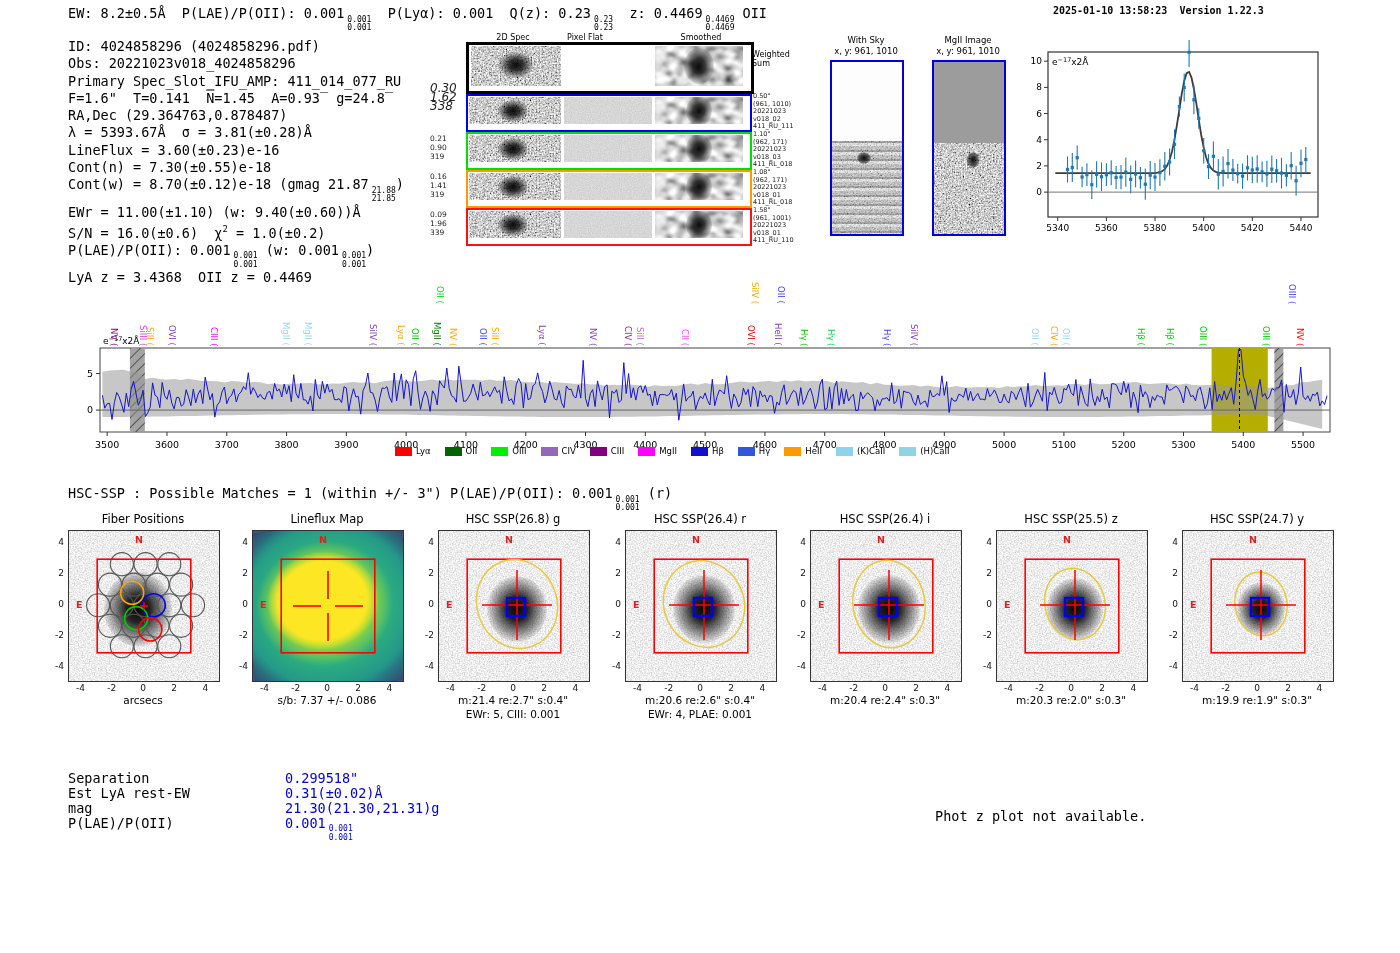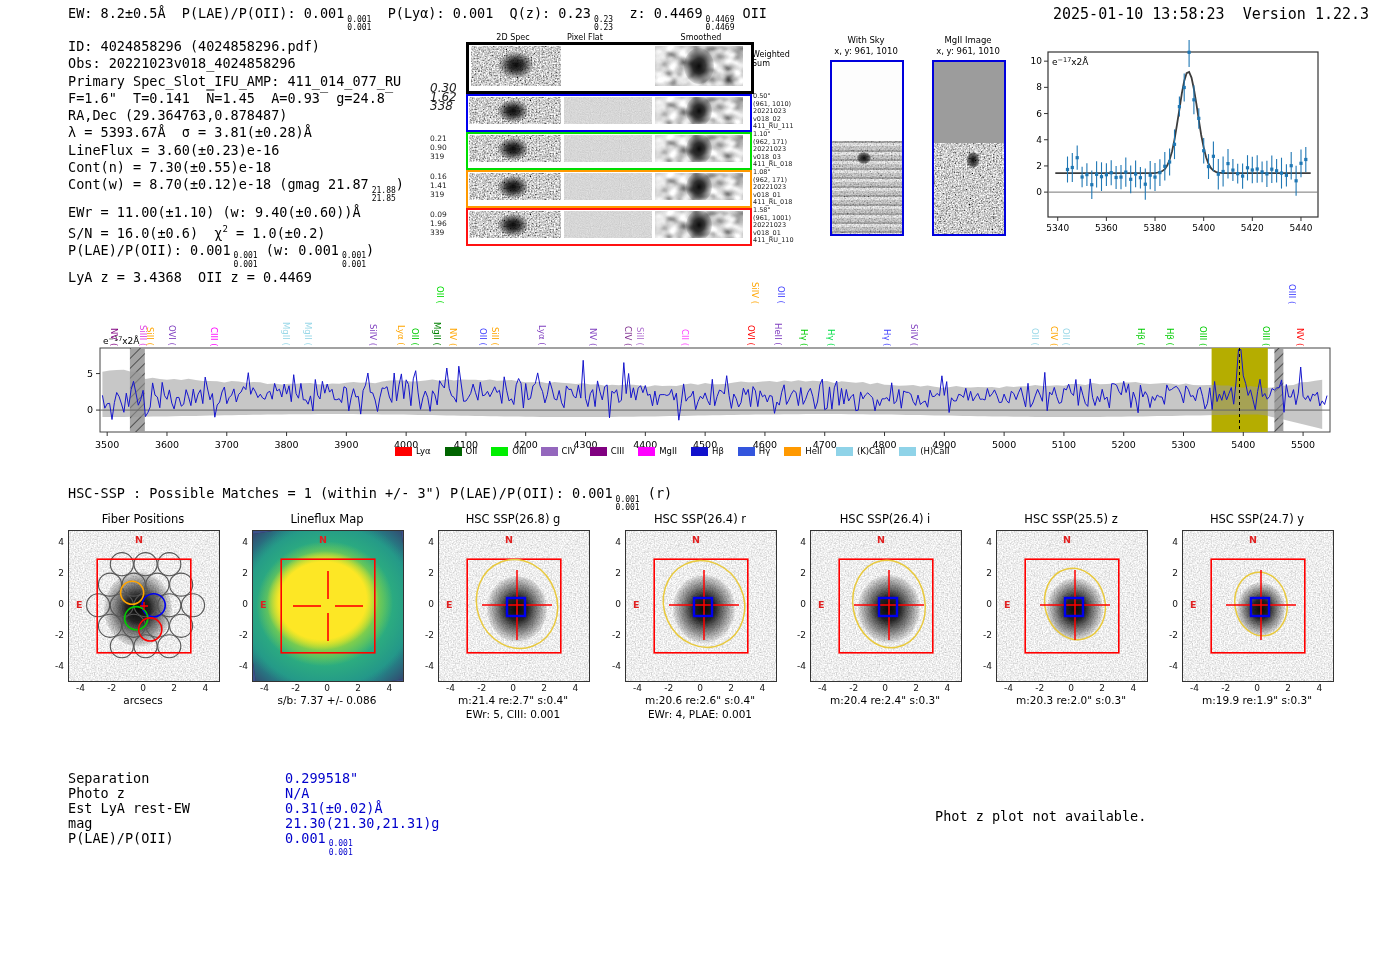--- a/index.html
+++ b/index.html
@@ -5,21 +5,21 @@
   html,body{margin:0;padding:0;background:#fff;}
   #canvas{position:relative;width:1400px;height:953px;background:#fff;overflow:hidden;
           font-family:"DejaVu Sans Mono",monospace;color:#000;}
   .mono{font-family:"DejaVu Sans Mono",monospace;}
   .sans{font-family:"DejaVu Sans",sans-serif;}
   .abs{position:absolute;}
   .frac{display:inline-flex;flex-direction:column;font-size:8px;line-height:1.05;
         vertical-align:-0.45em;margin-left:3px;text-align:left;}
   sup.sml{font-size:9px;}
   #hdr-left{left:68px;top:5px;font-size:13.5px;white-space:pre;}
-  #hdr-right{left:1053px;top:5px;font-size:15px;white-space:pre;}
+  #hdr-right{left:1053px;top:5px;font-size:10px;white-space:pre;font-weight:bold;}
   #info{left:68px;top:38px;font-size:13.5px;line-height:17.3px;white-space:pre;}
   .blueval{color:#0000cc;}
   .ttl8{font-size:8px;font-family:"DejaVu Sans",sans-serif;}
   .cell{position:absolute;overflow:hidden;}
   .noise-svg{position:absolute;left:0;top:0;width:100%;height:100%;}
   .blob{position:absolute;border-radius:50%;}
   .v-label{position:absolute;writing-mode:vertical-rl;text-orientation:mixed;
            font-family:"DejaVu Sans",sans-serif;font-size:8.5px;line-height:1;white-space:pre;}
   .legend-item{display:flex;align-items:center;gap:4px;font-family:"DejaVu Sans",sans-serif;font-size:8.5px;}
   .legend-swatch{width:17px;height:9px;display:inline-block;}
@@ -748,19 +748,18 @@
       <div class="abs tick" style="left: 1160px; top: 94px; width: 18px; text-align: right;">0</div>
       <div class="abs tick" style="left: 1247px; top: 178px; width: 20px; text-align: center;">0</div>
       <div class="abs tick" style="left: 1160px; top: 62.8px; width: 18px; text-align: right;">2</div>
       <div class="abs tick" style="left: 1278.2px; top: 178px; width: 20px; text-align: center;">2</div>
       <div class="abs tick" style="left: 1160px; top: 31.6px; width: 18px; text-align: right;">4</div>
       <div class="abs tick" style="left: 1309.4px; top: 178px; width: 20px; text-align: center;">4</div>
       <div class="abs xlabel" style="left: 1165px; top: 189px; width: 184px;">m:19.9  re:1.9"  s:0.3"</div>
     </div>
   <div id="match-table" class="abs mono">
       <div class="mt-row"><span class="mt-label">Separation</span><span class="blueval">0.299518"</span></div>
-      <div class="mt-row"><span class="mt-label">Photo z</span><span class="blueval">N/A</span></div>
       <div class="mt-row"><span class="mt-label">Est LyA rest-EW</span><span class="blueval">0.31(±0.02)Å</span></div>
       <div class="mt-row"><span class="mt-label">mag</span><span class="blueval">21.30(21.30,21.31)g</span></div>
       <div class="mt-row"><span class="mt-label">P(LAE)/P(OII)</span><span class="blueval">0.001<span class="frac"><span>0.001</span><span>0.001</span></span></span></div>
     </div>
   <div id="photz-note" class="abs mono">Phot z plot not available.</div>
 </div>
 
 </body></html>

